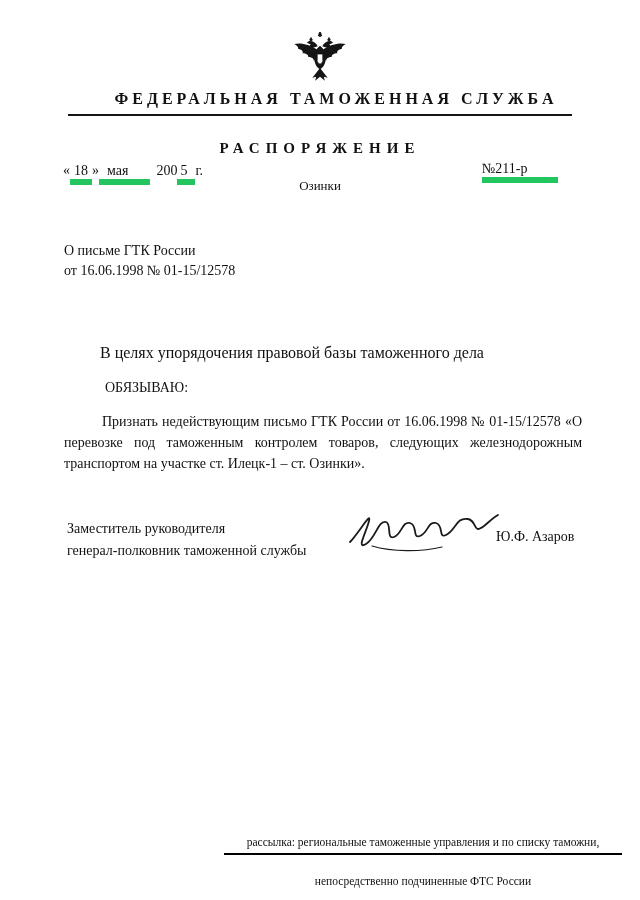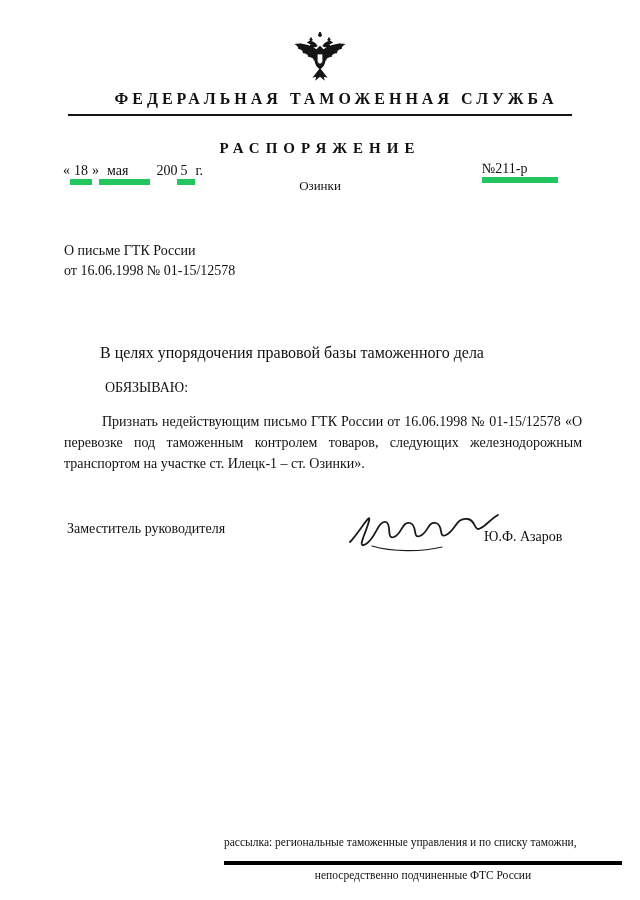--- a/index.html
+++ b/index.html
@@ -117,40 +117,42 @@
   .signature {
     position: absolute;
     top: 500px;
     left: 342px;
     width: 160px;
     height: 56px;
   }
   .signer-name {
     position: absolute;
     top: 529px;
-    left: 484px;
+    left: 496px;
     font-size: 14px;
     white-space: nowrap;
   }
   .footer-block {
     position: absolute;
     top: 834px;
     left: 224px;
     width: 398px;
     font-size: 11.5px;
     line-height: 1.45;
   }
   .footer-line1 {
-    border-bottom: 4px solid #000000;
-    padding-bottom: 10px;
-    white-space: nowrap;
+    border-bottom: 2px solid #000000;
+    padding-bottom: 2px;
+    white-space: nowrap;
+    text-align: center;
   }
   .footer-line2 {
     text-align: center;
     padding-top: 2px;
+    margin-top: 16px;
   }
 </style>
 </head>
 <body>
 
 <div class="page">
 
   <div class="emblem">
     <svg viewBox="0 0 60 58" width="54" height="56" aria-hidden="true">
       <g fill="#151515">
@@ -188,20 +190,21 @@
     <div>О письме ГТК России</div>
     <div>от 16.06.1998 № 01-15/12578</div>
   </div>
 
   <div class="body-intro">В  целях упорядочения правовой базы таможенного дела</div>
   <div class="obligation-heading">ОБЯЗЫВАЮ:</div>
   <div class="body-paragraph">Признать недействующим письмо ГТК России от 16.06.1998 № 01-15/12578 «О перевозке под таможенным контролем товаров, следующих железнодорожным транспортом на участке ст. Илецк-1 – ст. Озинки».</div>
 
   <div class="signer-block">
     <div>Заместитель руководителя</div>
+    <div>генерал-полковник таможенной службы</div>
   </div>
 
   <div class="signature">
     <svg viewBox="0 0 160 56" width="160" height="56" aria-hidden="true">
       <path d="M8 42 C 16 34, 30 10, 27 21 C 24 33, 14 50, 24 44 C 34 38, 36 20, 44 22 C 50 24, 44 40, 52 37 C 60 34, 60 21, 68 23 C 76 25, 70 39, 78 36 C 86 33, 86 21, 94 23 C 102 25, 96 39, 104 35 C 114 30, 114 17, 126 19 C 136 21, 130 35, 142 26 C 148 21, 152 17, 156 15" fill="none" stroke="#1a1a1a" stroke-width="1.8" stroke-linecap="round"></path>
       <path d="M30 46 C 50 52, 80 52, 100 47" fill="none" stroke="#1a1a1a" stroke-width="1.2" stroke-linecap="round"></path>
     </svg>
   </div>
 
   <div class="signer-name">Ю.Ф. Азаров</div>

